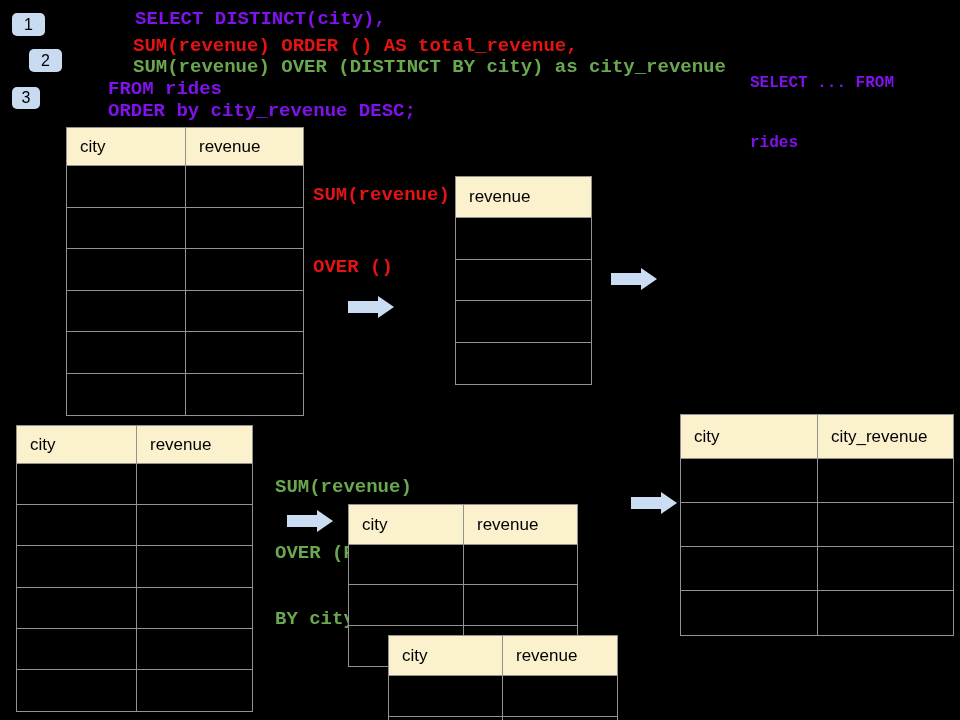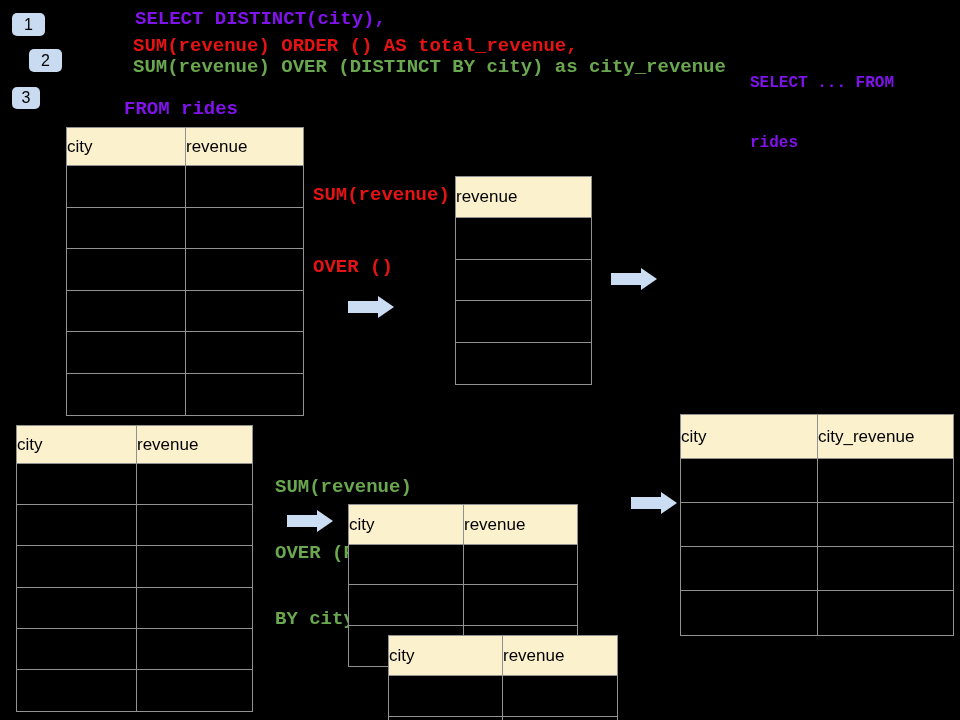--- a/index.html
+++ b/index.html
@@ -23,34 +23,34 @@
   .code {
     position:absolute; font-family:"Liberation Mono","DejaVu Sans Mono",monospace;
     font-weight:bold; font-size:19px; line-height:22px; white-space:pre;
   }
   .purple { color:#8012ec; }
   .red    { color:#e51313; }
   .green  { color:#6aa84f; }
   #cl1 { left:87px;  top:8px;margin-left:48px;  }
   #cl2 { left:133px; top:35px; }
   #cl3 { left:133px; top:56px; }
-  #cl4 { left:124px; top:78px;margin-top:20px; }
+  #cl4 { left:108px; top:78px; }
   #cl5 { left:108px; top:100px; }
   #fromNote { left:750px; top:33px; font-size:16px; line-height:20px; }
   #annRed   { left:313px; top:135px; line-height:24px; }
   #annGreen { left:275px; top:432px; line-height:22px; }
 
   
   .tbl { position:absolute; display:grid; border:1px solid #929292; }
   .cell { border-right:1px solid #929292; border-bottom:1px solid #929292; background:#000; }
   .cell.lc { border-right:none; }
   .cell.lr { border-bottom:none; }
   .hd {
     background:#fcf1cd; color:#000; font-size:17px;
-    display:flex; align-items:center; padding-left:0;
+    display:flex; align-items:center; padding-left:13px;
     font-family:"Liberation Sans",sans-serif;
   }
   #tblA { left:66px;  top:127px; width:238px; height:289px; grid-template-columns:119px 1fr; grid-template-rows:38px repeat(6,1fr); }
   #tblB { left:455px; top:176px; width:137px; height:209px; grid-template-columns:1fr;        grid-template-rows:41px repeat(4,1fr); }
   #tblC { left:16px;  top:425px; width:237px; height:287px; grid-template-columns:120px 1fr; grid-template-rows:38px repeat(6,1fr); }
   #tblD { left:348px; top:504px; width:230px; height:163px; grid-template-columns:115px 1fr; grid-template-rows:40px repeat(3,1fr); }
   #tblE { left:388px; top:635px; width:230px; height:124px; grid-template-columns:114px 1fr; grid-template-rows:40px 41px 41px; }
   #tblF { left:680px; top:414px; width:274px; height:222px; grid-template-columns:137px 1fr; grid-template-rows:44px repeat(4,1fr); }
 
   
@@ -70,20 +70,21 @@
 <div id="canvas">
 
   <div class="badge" id="badge1">1</div>
   <div class="badge" id="badge2">2</div>
   <div class="badge" id="badge3">3</div>
 
   <div class="code purple" id="cl1">SELECT DISTINCT(city),</div>
   <div class="code red" id="cl2">SUM(revenue) ORDER () AS total_revenue,</div>
   <div class="code green" id="cl3">SUM(revenue) OVER (DISTINCT BY city) as city_revenue</div>
   <div class="code purple" id="cl4">FROM rides</div>
+  <div class="code purple" id="cl5">ORDER by city_revenue DESC;</div>
 
   <div class="code purple" id="fromNote">
     <div>SELECT ... FROM</div>
     <div>rides</div>
   </div>
 
   <div class="code red" id="annRed">
     <div>SUM(revenue)</div>
     <div>OVER ()</div>
   </div>

